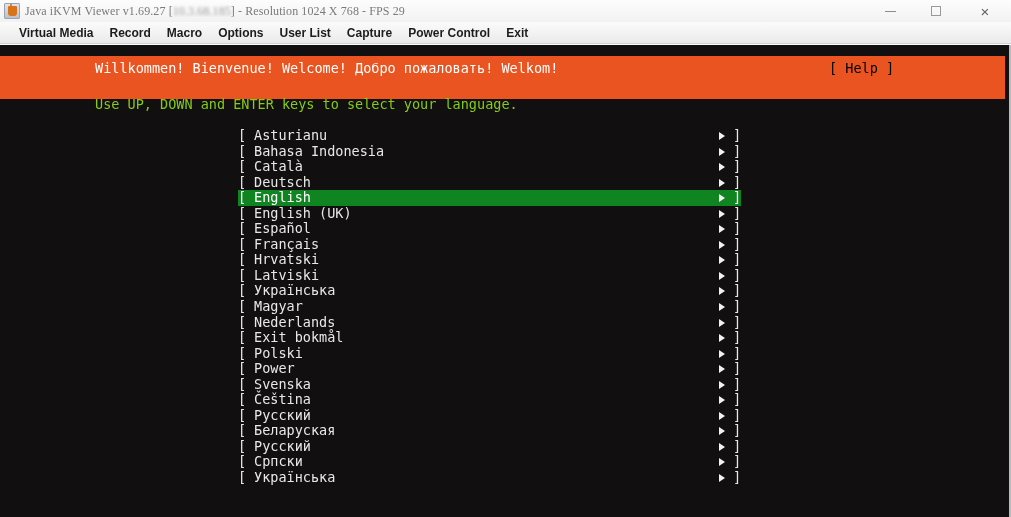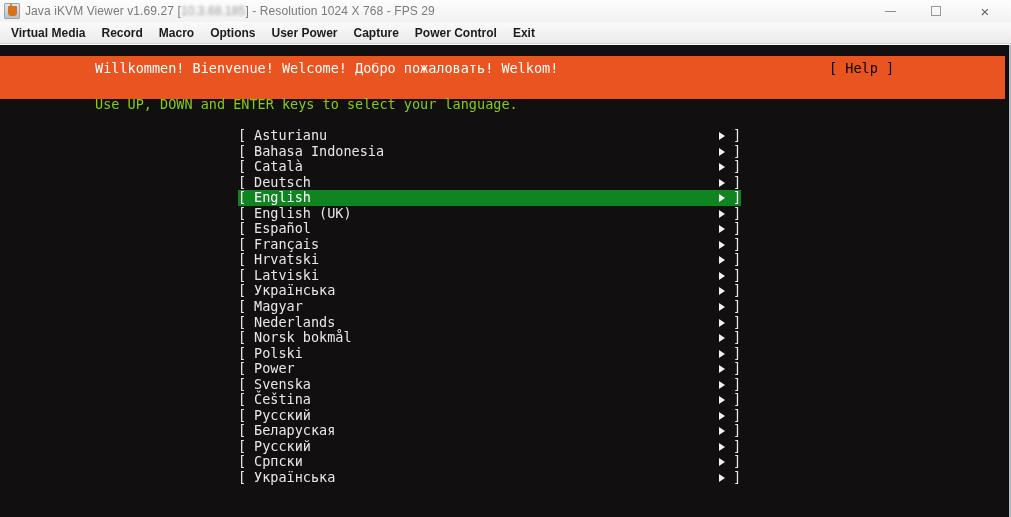--- a/index.html
+++ b/index.html
@@ -26,42 +26,42 @@
     box-sizing:border-box;
   }
   .tb-icon .cup{
     position:absolute;left:3px;top:2px;width:9px;height:10px;
     background:#d9731a;border-radius:1px 1px 3px 3px;
   }
   .tb-icon .steam{
     position:absolute;left:5px;top:0px;width:2px;height:3px;background:#e8821f;
   }
   .tb-title{
-    font-size:12px;color:#7a7a7a;white-space:nowrap;letter-spacing:.1px;
+    font-size:12px;color:#7a7a7a;white-space:nowrap;letter-spacing:.1px;font-family:Liberation Serif, serif;
   }
   .tb-title .blur{
     color:#9d9d9d;
     filter:blur(1.6px);
     display:inline-block;
   }
   .tb-buttons{margin-left:auto;display:flex;height:22px;}
   .tb-btn{
     width:46px;height:22px;display:flex;align-items:center;justify-content:center;
     color:#7c7c7c;font-size:13px;line-height:1;
   }
   .tb-btn.close{font-size:15px;color:#5f5f5f;width:52px;}
   .tb-btn .min-glyph{display:block;width:11px;height:1px;background:#8d8d8d;}
   .tb-btn .max-glyph{display:block;width:10px;height:10px;border:1px solid #9a9a9a;box-sizing:border-box;}
 
   
   .menubar{
     position:absolute;left:0;top:22px;width:1011px;height:22px;
     background:linear-gradient(#fbfbfb,#eaeaea);
     border-bottom:1px solid #d2d2d2;
-    display:flex;align-items:center;padding-left:3px;box-sizing:border-box;
+    display:flex;align-items:center;padding-left:11px;box-sizing:border-box;
   }
   .menu-item{
     font-size:12px;font-weight:bold;color:#1c1c1c;
     padding:2px 8px;white-space:nowrap;line-height:14px;
   }
 
   
   .console{
     position:absolute;left:0;top:45px;width:1011px;height:472px;
     background:#110f0f;overflow:hidden;
@@ -134,21 +134,21 @@
           <span>×</span>
         </div>
     </div>
   </div>
 
   <div class="menubar">
     <div class="menu-item">Virtual Media</div>
     <div class="menu-item">Record</div>
     <div class="menu-item">Macro</div>
     <div class="menu-item">Options</div>
-    <div class="menu-item">User Power</div>
+    <div class="menu-item">User List</div>
     <div class="menu-item">Capture</div>
     <div class="menu-item">Power Control</div>
     <div class="menu-item">Exit</div>
   </div>
 
   <div class="console">
 
     <div class="banner">
       <div class="banner-text">Willkommen! Bienvenue! Welcome! Добро пожаловать! Welkom!</div>
       <div class="banner-help">[ Help ]</div>
@@ -231,21 +231,21 @@
           <span class="rb">]</span>
         </div>
         <div class="lang-row">
           <span class="lb">[</span>
           <span class="name">Nederlands</span>
           <span class="arrow"></span>
           <span class="rb">]</span>
         </div>
         <div class="lang-row">
           <span class="lb">[</span>
-          <span class="name">Norsk bokmål</span>
+          <span class="name">Exit bokmål</span>
           <span class="arrow"></span>
           <span class="rb">]</span>
         </div>
         <div class="lang-row">
           <span class="lb">[</span>
           <span class="name">Polski</span>
           <span class="arrow"></span>
           <span class="rb">]</span>
         </div>
         <div class="lang-row">

